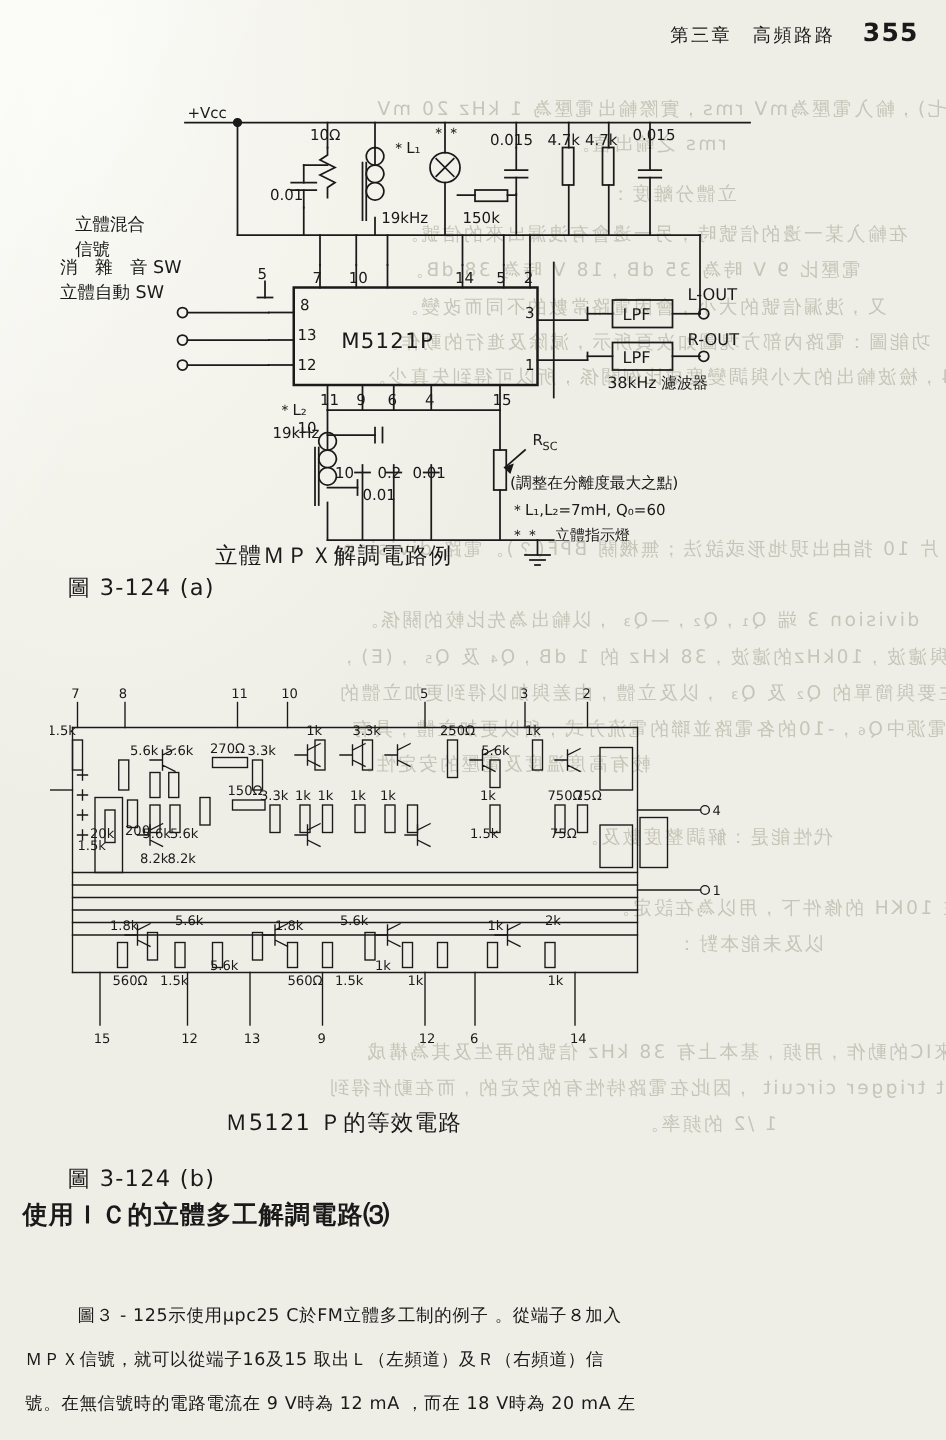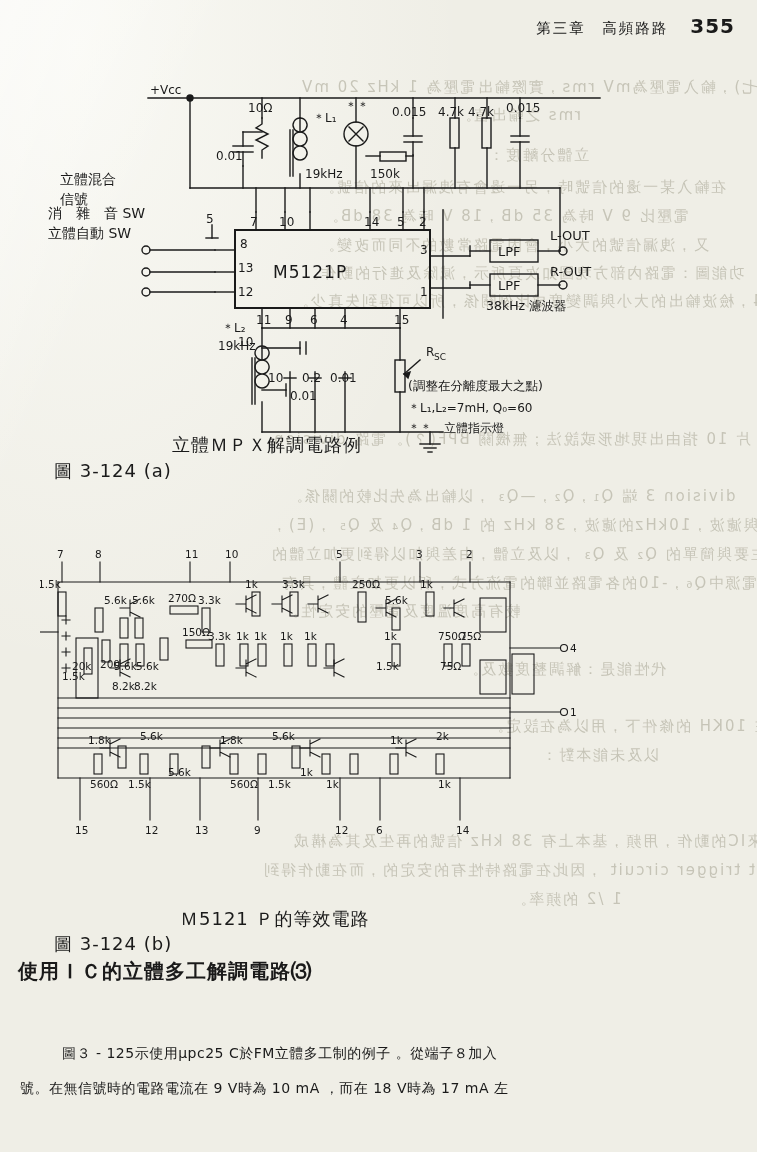--- a/index.html
+++ b/index.html
@@ -460,22 +460,23 @@
       <text x="228" y="240">1.5k</text>
       <text x="286" y="240">1k</text>
       <text x="350" y="196">1k</text>
       <text x="396" y="192">2k</text>
       <text x="398" y="240">1k</text>
     </g>
   </svg>
   </div>
 
   <div class="t fig-cap" style="left:54px;top:935px;">圖 3-124 (b)</div>
-  <div class="t fig-cap" style="left:180px;top:910px;">Ｍ5121 Ｐ的等效電路</div>
+  <div class="t fig-cap" style="left:180px;top:890px;">Ｍ5121 Ｐ的等效電路</div>
 
   <div class="sect">使用ＩＣ的立體多工解調電路⑶</div>
 
   <div class="para">
     <div><span class="ind"></span><span>圖３ - 125示使用μpc25 C於FM立體多工制的例子 。從端子８加入</span></div>
-    <div>號。在無信號時的電路電流在 9 V時為 10 mA ，而在 18 V時為 17 mA 左</div>
+    <div>ＭＰＸ信號，就可以從端子16及15 取出Ｌ（左頻道）及Ｒ（右頻道）信</div>
+    <div>號。在無信號時的電路電流在 9 V時為 12 mA ，而在 18 V時為 20 mA 左</div>
   </div>
 
 </div>
 
 </body></html>

